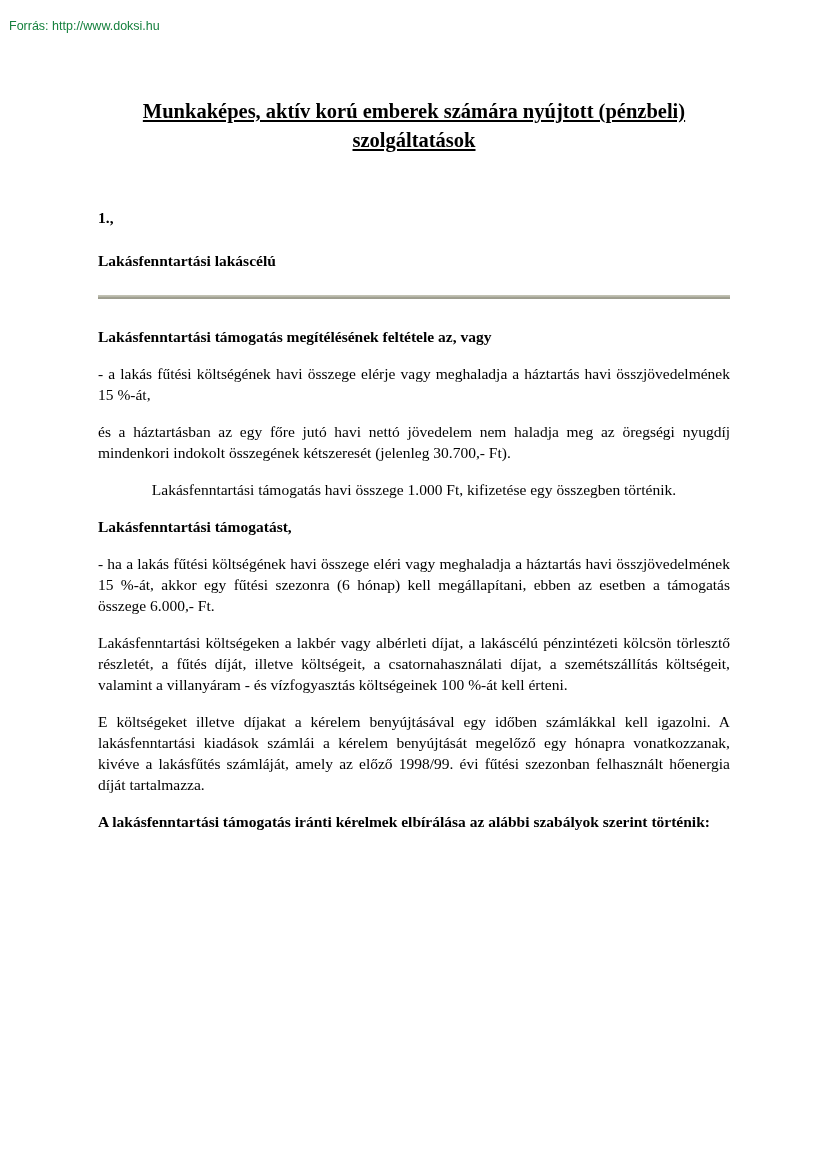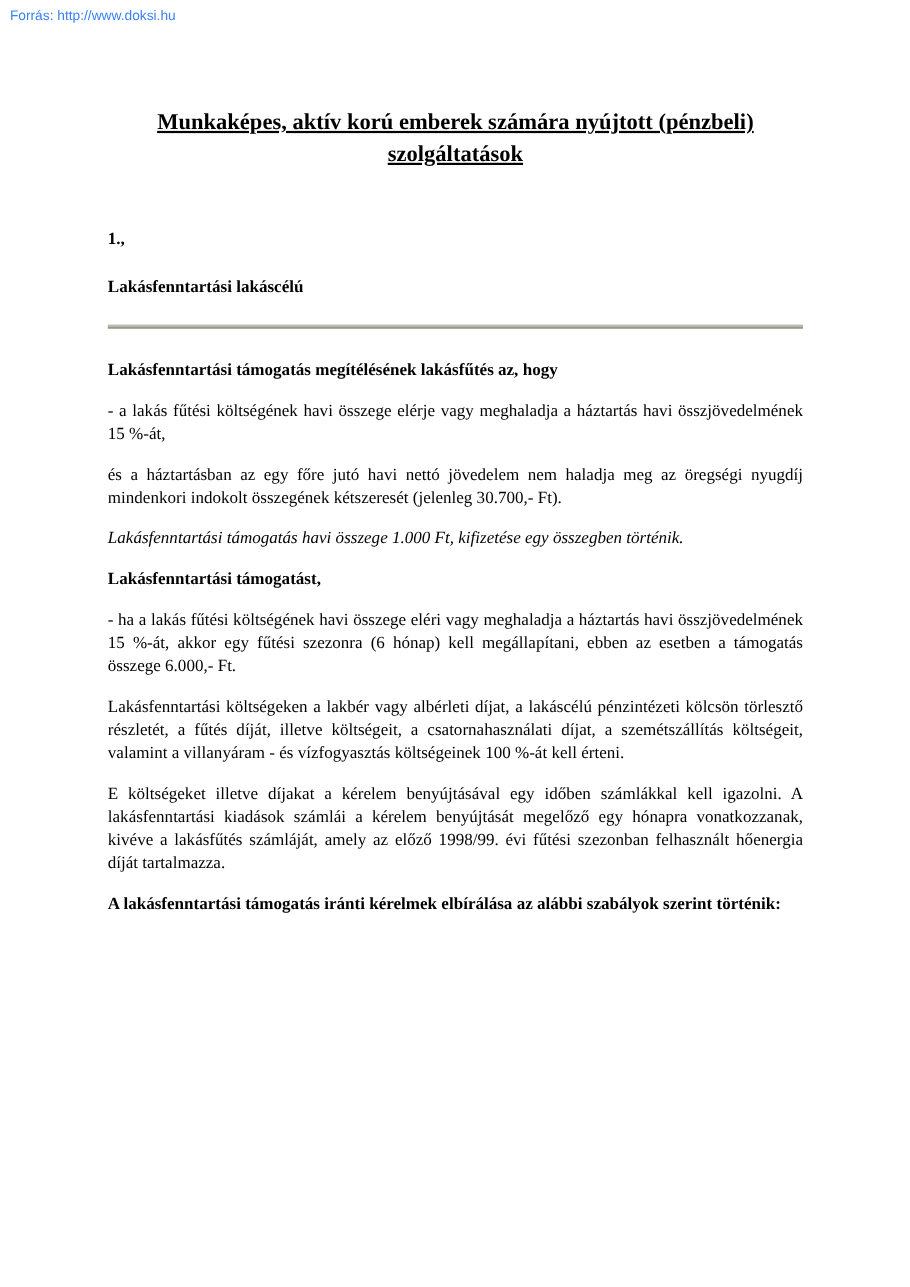--- a/index.html
+++ b/index.html
@@ -12,25 +12,25 @@
     width: 827px;
     height: 1170px;
     background: #ffffff;
     color: #000000;
     font-family: "Liberation Serif", "DejaVu Serif", serif;
     overflow: hidden;
     box-sizing: border-box;
   }
   .source-line {
     position: absolute;
-    top: 7px;
+    top: 19px;
     left: 9px;
     font-family: "Liberation Sans", "DejaVu Sans", sans-serif;
     font-size: 12.5px;
-    color: #3b82f6;
+    color: #15803d;
     white-space: nowrap;
   }
   .content {
     padding: 0 97px 0 98px; 
     margin-top: 36px;
   }
   .doc-title {
     margin: 97px 0 0 0;
     font-size: 20.5px;
     font-weight: bold;
@@ -62,42 +62,41 @@
     line-height: 21px;
     text-align: justify;
   }
   .para.first-after-rule {
     margin-top: 27px;
   }
   .para.bold {
     font-weight: bold;
   }
   .para.italic {
-    font-style: italic;
-    text-align: left;
+    text-align: center;
   }
 </style>
 </head>
 <body>
 
 <div class="page">
 
   <div class="source-line">Forrás: http://www.doksi.hu</div>
 
   <div class="content">
 
     <h1 class="doc-title">Munkaképes, aktív korú emberek számára nyújtott (pénzbeli) szolgáltatások</h1>
 
     <p class="section-number">1.,</p>
 
     <p class="section-heading">Lakásfenntartási lakáscélú</p>
 
     <div class="rule"></div>
 
-    <p class="para bold first-after-rule">Lakásfenntartási támogatás megítélésének lakásfűtés az, hogy</p>
+    <p class="para bold first-after-rule">Lakásfenntartási támogatás megítélésének feltétele az, vagy</p>
 
 
     <p class="para">- a lakás fűtési költségének havi összege elérje vagy meghaladja a háztartás havi összjövedelmének 15 %-át,</p>
 
     <p class="para">és a háztartásban az egy főre jutó havi nettó jövedelem nem haladja meg az öregségi nyugdíj mindenkori indokolt összegének kétszeresét (jelenleg 30.700,- Ft).</p>
 
     <p class="para italic">Lakásfenntartási támogatás havi összege 1.000 Ft, kifizetése egy összegben történik.</p>
 
     <p class="para bold">Lakásfenntartási támogatást,</p>
 

